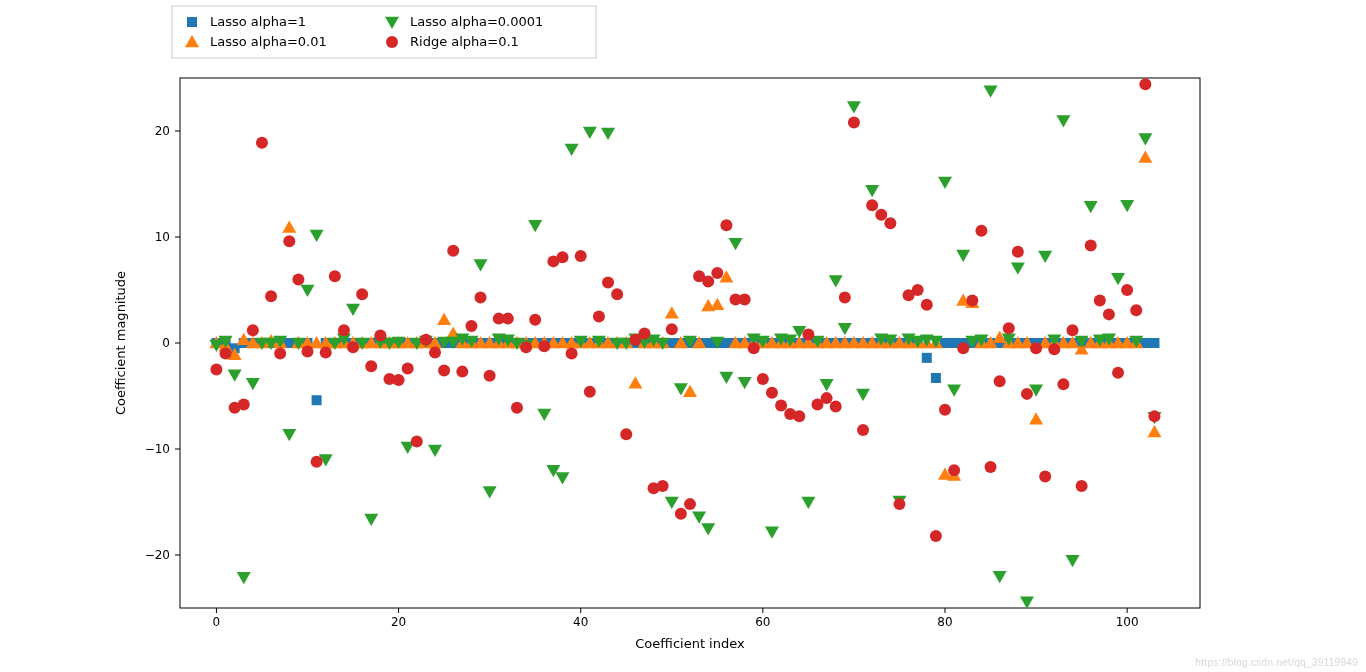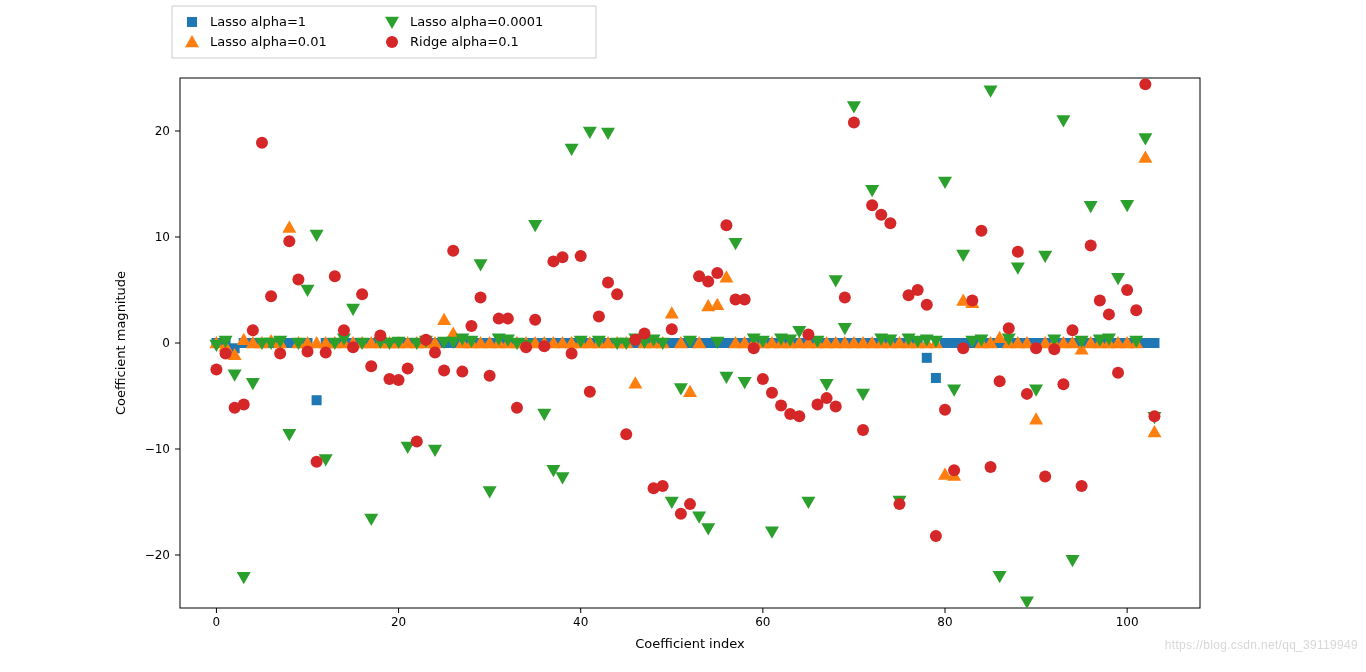--- a/index.html
+++ b/index.html
@@ -33,22 +33,22 @@
     stroke: #ccc;
     stroke-width: 1;
   }
   .legend-text {
     font-size: 13px;
     fill: #000;
   }
   .watermark {
     position: absolute;
     right: 8px;
-    bottom: 20px;
-    font-size: 12px;
+    bottom: 4px;
+    font-size: 10px;
     color: #d7d7d7;
     letter-spacing: 0.3px;
     font-family: Arial, sans-serif;
   }
 </style>
 </head>
 <body>
 
 <div class="chart-wrap">
   <svg id="chart-svg" width="1366" height="672">

